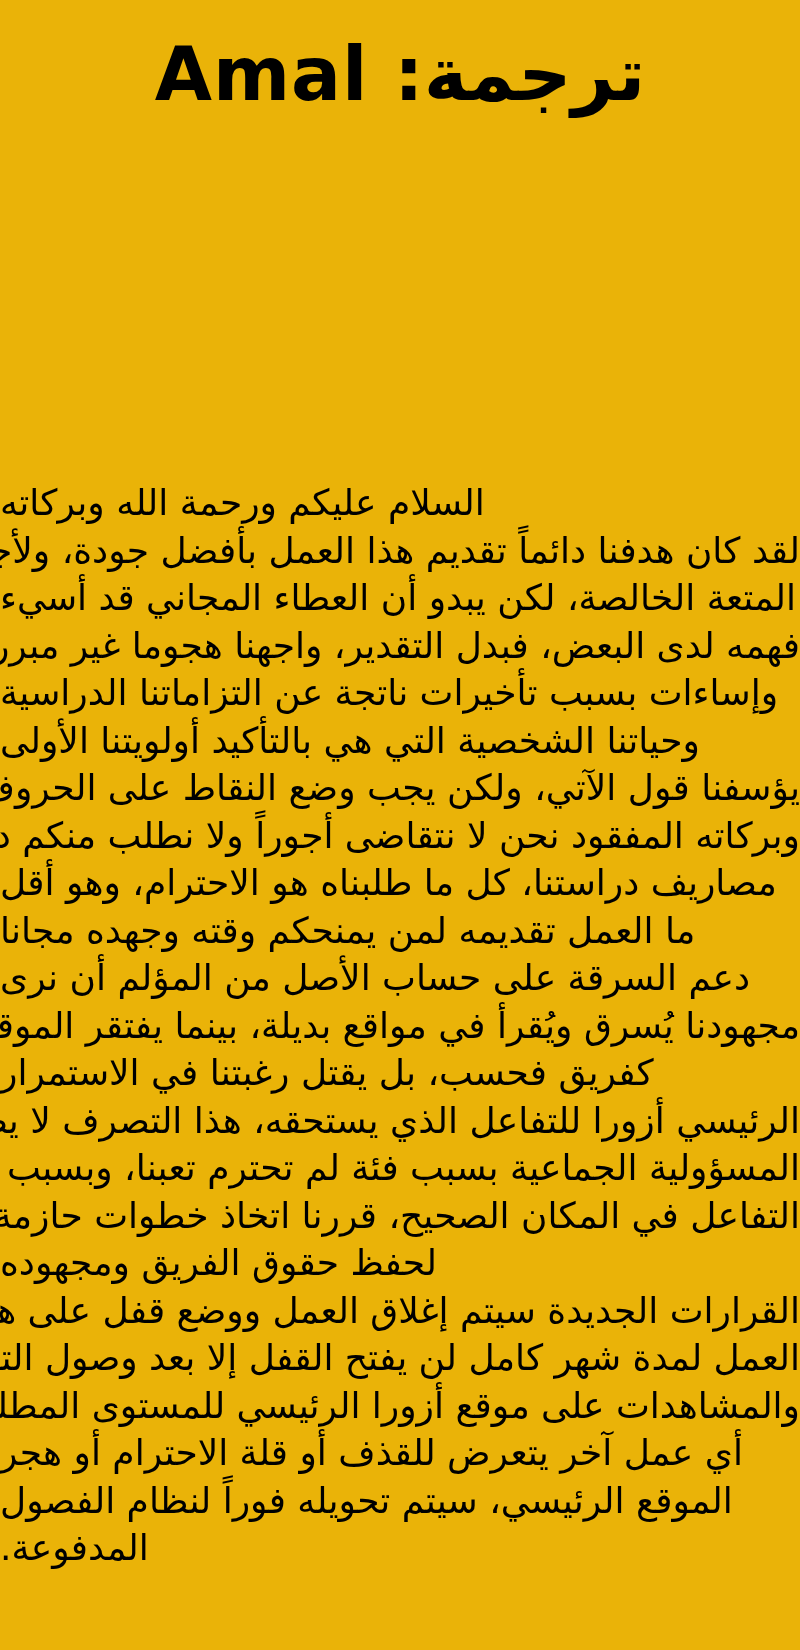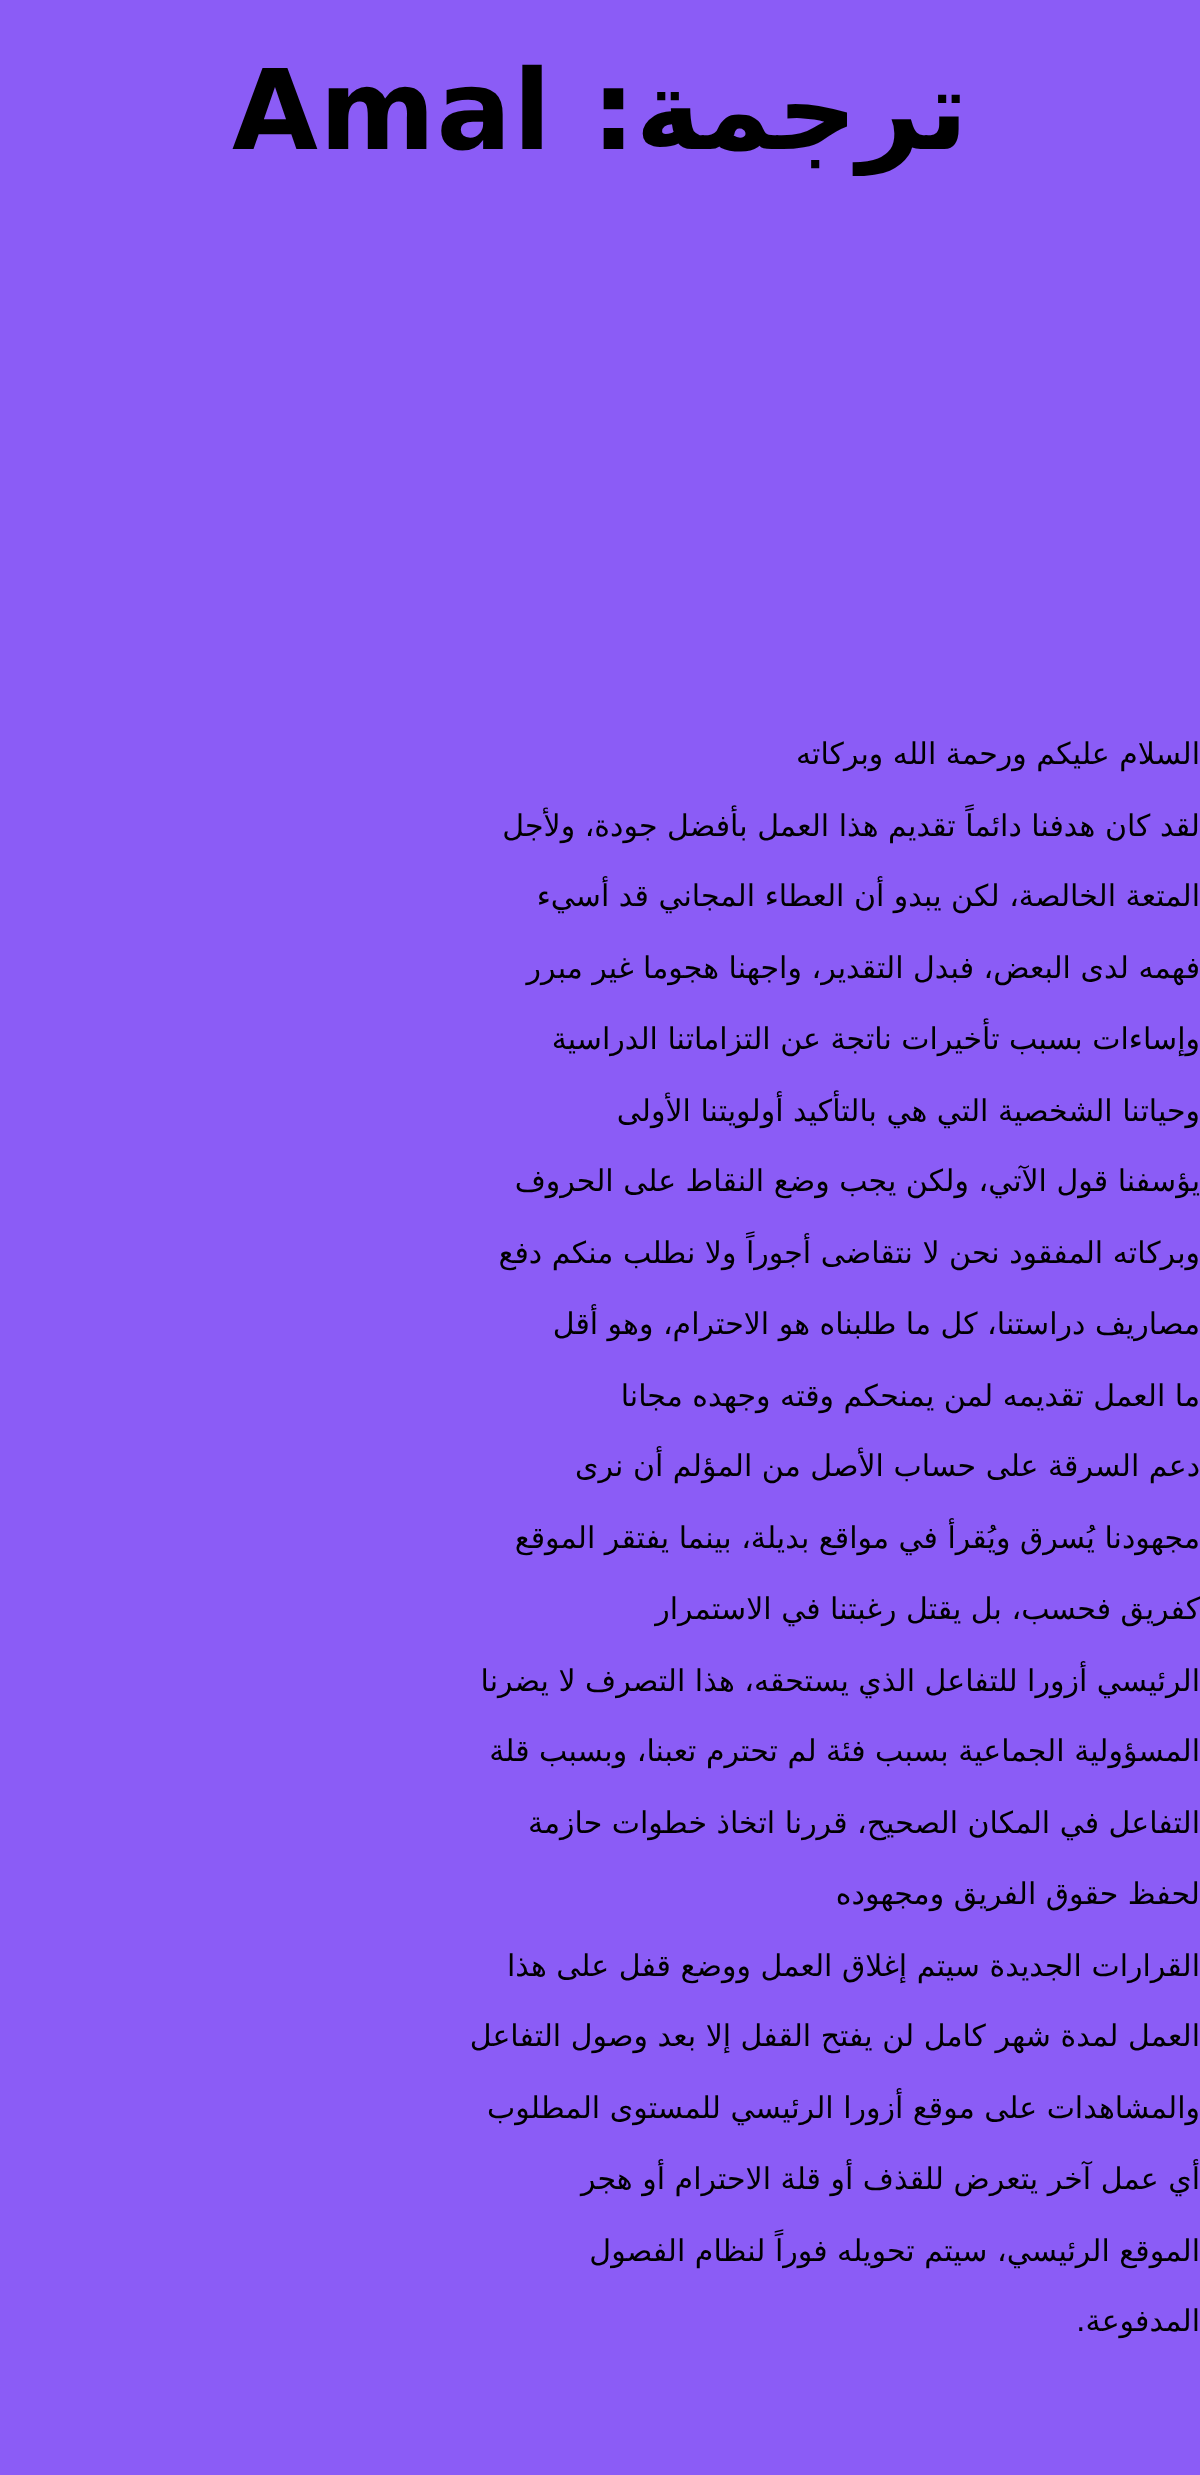--- a/index.html
+++ b/index.html
@@ -4,21 +4,21 @@
 <style>
   html, body {
     margin: 0;
     padding: 0;
     background: #ffffff;
   }
   .page {
     position: relative;
     width: 800px;
     height: 1650px;
-    background: #8b5cf6;
+    background: #eab308;
     color: #000000;
     font-family: "DejaVu Sans", sans-serif;
     overflow: hidden;
   }
   .credits {
     position: absolute;
     top: 8px;
     left: 0;
     width: 100%;
     text-align: center;
@@ -29,22 +29,22 @@
     white-space: nowrap;
   }
   .credit-line {
     height: 132px;
   }
   .message {
     position: absolute;
     top: 479px;
     left: 0;
     width: 100%;
-    text-align: right;
-    font-size: 20px;
+    text-align: left;
+    font-size: 36px;
     line-height: 47.5px;
     font-weight: normal;
   }
   .msg-line {
     white-space: nowrap;
   }
 </style>
 </head>
 <body>
 

